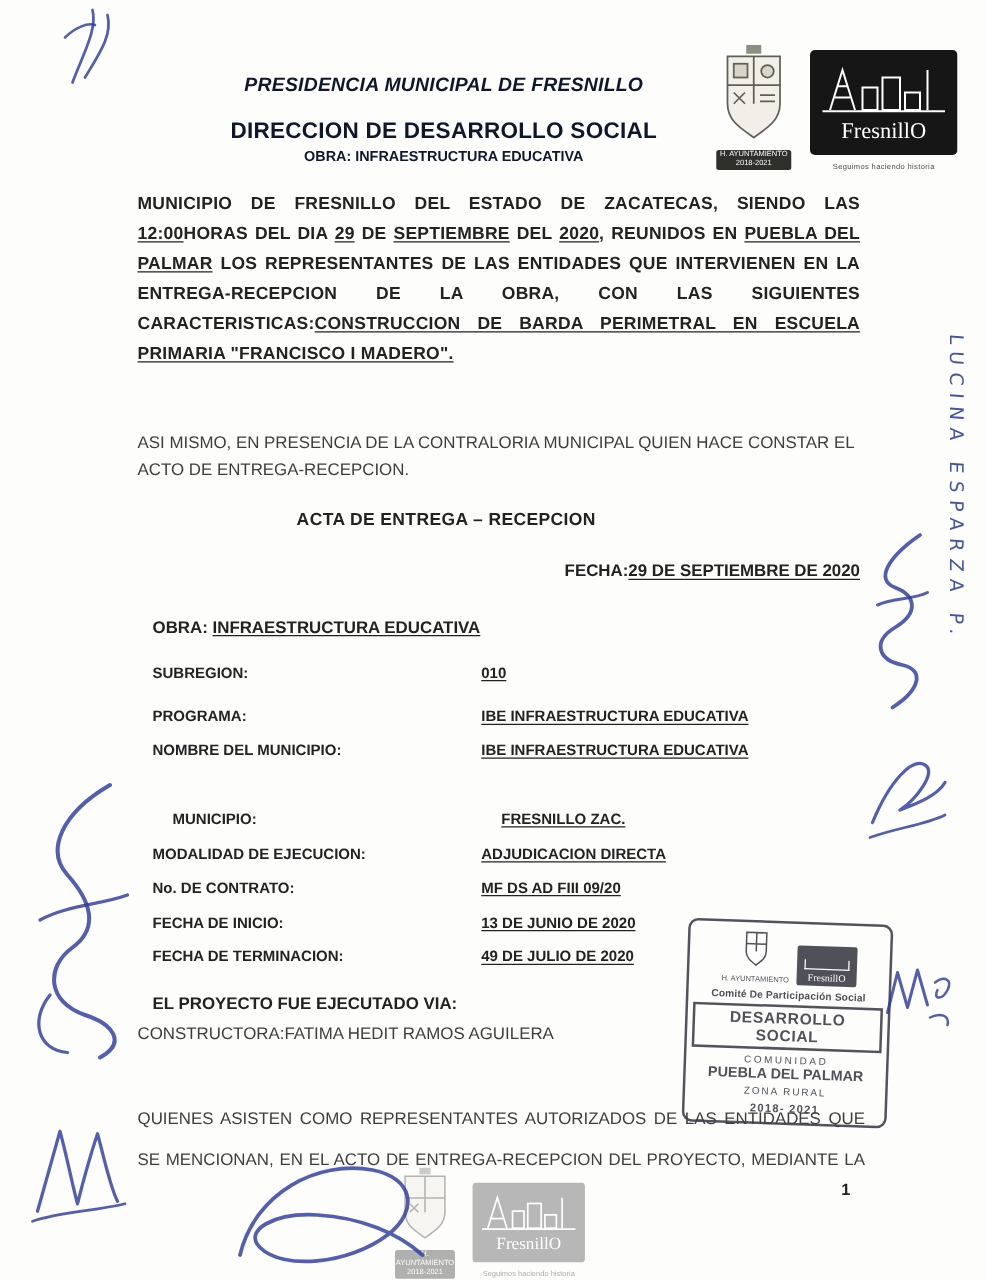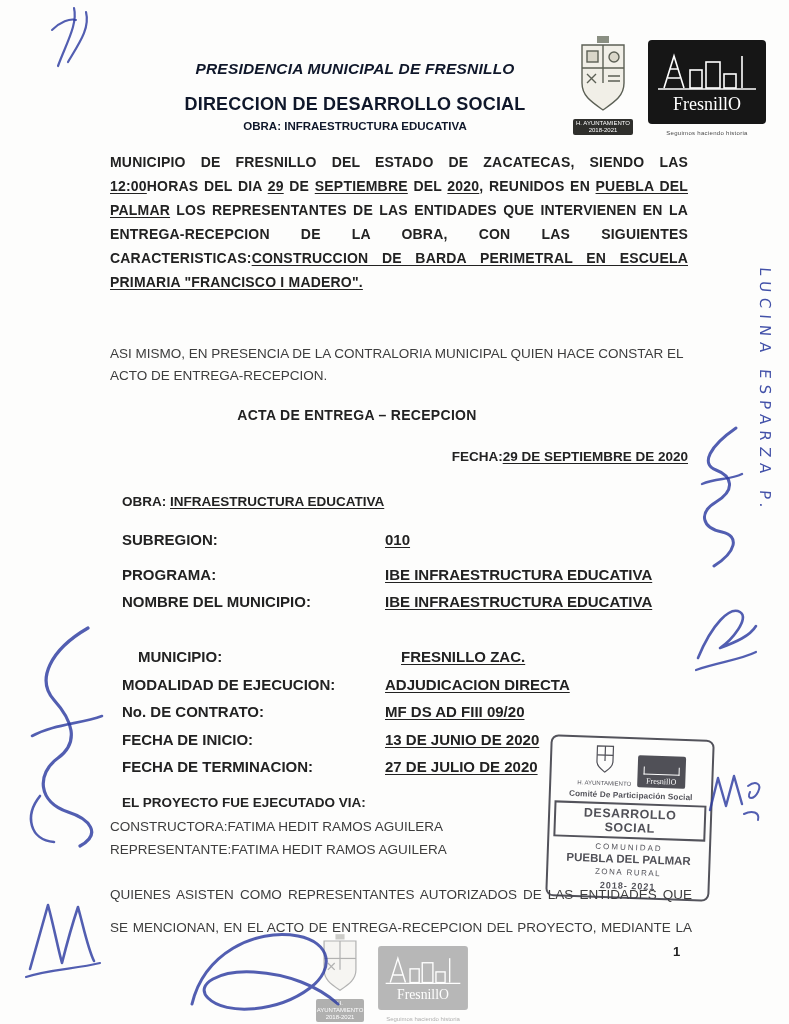--- a/index.html
+++ b/index.html
@@ -24,21 +24,21 @@
   .fres-tag { font-size:6px; color:#4a4a4a; margin-top:2px; letter-spacing:.3px; }
 
   
   .intro { font-size:14px; font-weight:bold; line-height:24px; text-align:justify; color:#222; letter-spacing:.2px; }
   .para { font-size:13.5px; font-weight:400; line-height:22px; color:#3d3d3d; }
   .doc-title { font-size:14px; font-weight:bold; text-align:center; color:#222; letter-spacing:.3px; }
   .fecha { font-size:13.5px; font-weight:bold; text-align:right; color:#222; }
   .obra-line { font-size:13.5px; font-weight:bold; color:#222; }
   .u { text-decoration:underline; text-underline-offset:2px; }
 
-  .field-row { left:122px; width:566px; font-size:15px; font-weight:bold; color:#222; position:absolute; }
+  .field-row { left:122px; width:566px; font-size:12px; font-weight:bold; color:#222; position:absolute; }
   .flabel { display:inline-block; width:263px; }
   .fvalue { text-decoration:underline; text-underline-offset:2px; }
 
   .ejec-head { font-size:13.5px; font-weight:bold; color:#222; }
   .ejec-line { font-size:13.5px; font-weight:400; color:#3d3d3d; }
   .closing { font-size:13.5px; font-weight:400; color:#3d3d3d; line-height:33px; text-align:justify; text-align-last:justify; }
   .pagenum { font-size:13px; font-weight:bold; color:#222; }
 
   
   .stamp {
@@ -149,29 +149,26 @@
   <div class="field-row" style="top:676px;">
     <span class="flabel">MODALIDAD DE EJECUCION:</span><span class="fvalue">ADJUDICACION DIRECTA</span>
   </div>
   <div class="field-row" style="top:703px;">
     <span class="flabel">No. DE CONTRATO:</span><span class="fvalue">MF DS AD FIII 09/20</span>
   </div>
   <div class="field-row" style="top:731px;">
     <span class="flabel">FECHA DE INICIO:</span><span class="fvalue">13 DE JUNIO DE 2020</span>
   </div>
   <div class="field-row" style="top:758px;">
-    <span class="flabel">FECHA DE TERMINACION:</span><span class="fvalue">27 DE JULIO DE 2020</span>
+    <span class="flabel">FECHA DE TERMINACION:</span><span class="fvalue">49 DE JULIO DE 2020</span>
   </div>
 
   <div class="abs ejec-head" style="left:122px; top:795px;">EL PROYECTO FUE EJECUTADO VIA:</div>
   <div class="abs ejec-line" style="left:110px; top:819px;">
     <span>CONSTRUCTORA:</span><span>FATIMA HEDIT RAMOS AGUILERA</span>
-  </div>
-  <div class="abs ejec-line" style="left:110px; top:842px;">
-    <span>REPRESENTANTE:</span><span>FATIMA HEDIT RAMOS AGUILERA</span>
   </div>
 
   <div class="abs closing" style="left:110px; top:878px; width:582px;">QUIENES ASISTEN COMO REPRESENTANTES AUTORIZADOS DE LAS ENTIDADES QUE SE MENCIONAN, EN EL ACTO DE ENTREGA-RECEPCION DEL PROYECTO, MEDIANTE LA</div>
 
   <div class="abs pagenum" style="left:673px; top:944px;">1</div>
 
   <div class="abs stamp" style="left:548px; top:737px;">
     <div class="stamp-logos">
       <div>
         <svg width="22" height="32" viewBox="0 0 22 32">

